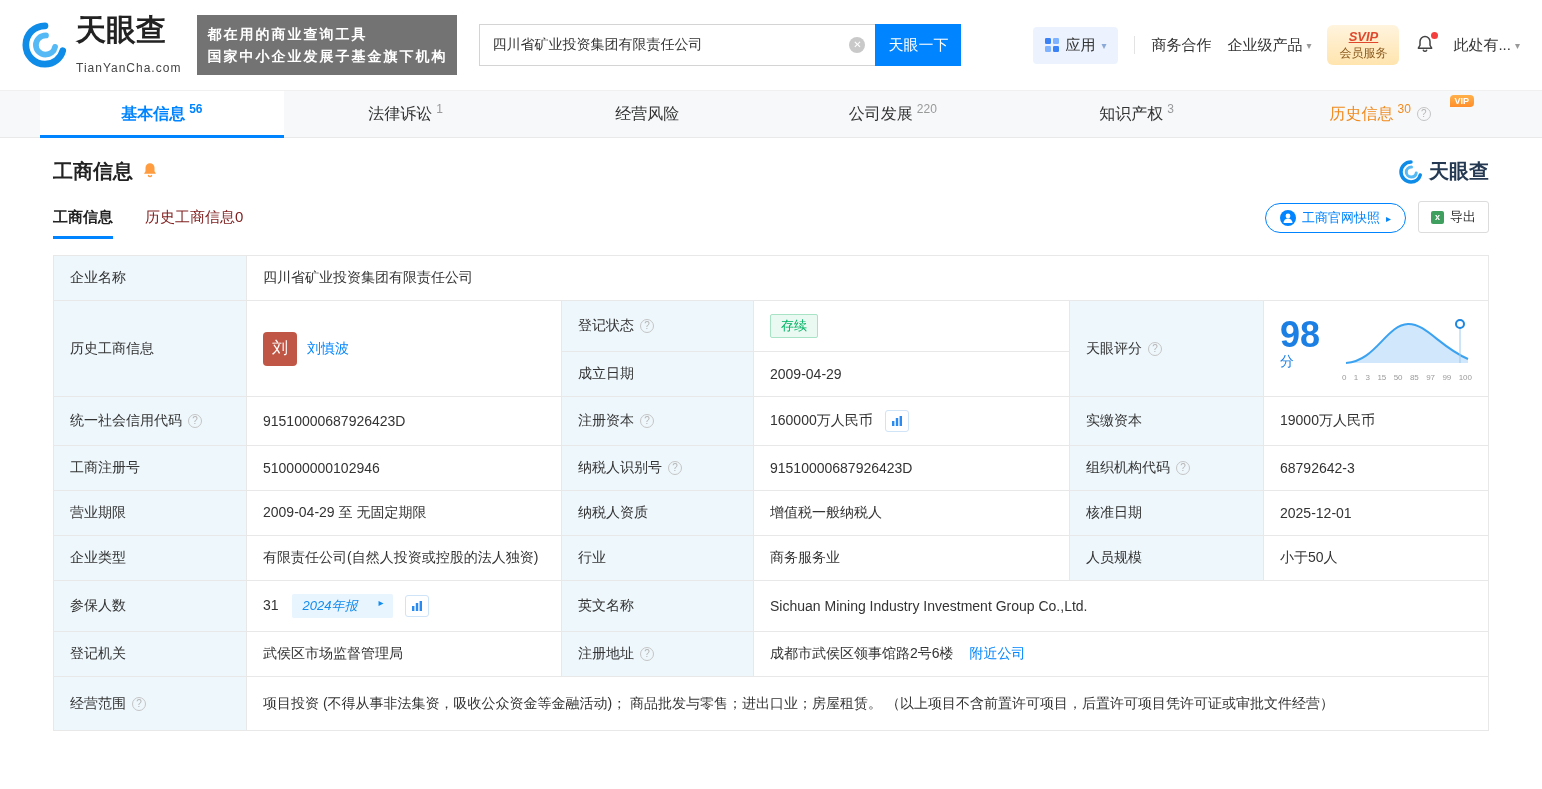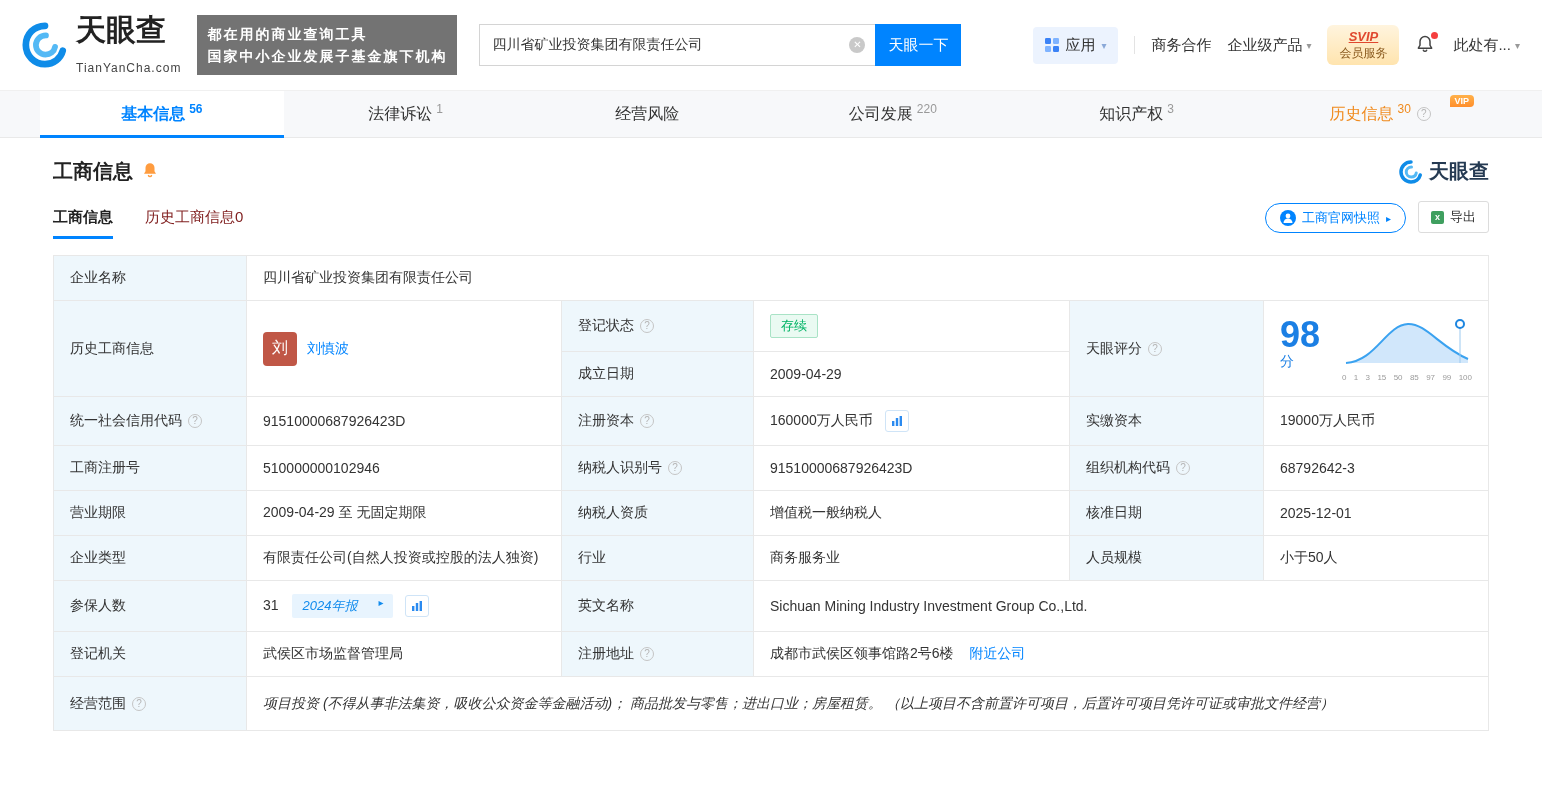--- a/index.html
+++ b/index.html
@@ -71,21 +71,21 @@
   .avatar { display:inline-flex; width:34px; height:34px; border-radius:4px; background:#c05746; color:#fff; font-size:16px; align-items:center; justify-content:center; cursor:pointer; }
   .rep-cell { display:flex; align-items:center; gap:10px; }
   .badge-green { display:inline-block; color:#00b365; background:#eafaf2; border:1px solid #a9e3c6; padding:2px 10px; font-size:13px; border-radius:2px; }
   .mini-badge { display:inline-flex; align-items:flex-start; gap:21px; background:#e8f4fe; color:#128bed; font-size:13px; padding:3px 10px; margin-left:10px; border-radius:2px; cursor:pointer;font-style:italic; }
   .icon-box { display:inline-flex; width:24px; height:22px; border:1px solid #cfe4f7; border-radius:3px; align-items:center; justify-content:center; margin-left:8px; background:#fff; cursor:pointer; vertical-align:middle; }
   .score-cell { display:flex; align-items:flex-start; gap:10px; padding-top:2px; }
   .score-num { font-size:36px; font-weight:700; color:#1b7fe4; line-height:1; }
   .score-unit { font-size:14px; color:#1b7fe4; }
   .chart-col { width:132px; }
   .axis { display:flex; justify-content:space-between; font-size:8px; color:#9b9b9b; margin-top:1px; }
-  .scope-text { line-height:1.95; word-break:break-all;font-style:italic; }
+  .scope-text { line-height:1.95; word-break:break-all; }
 </style>
 </head>
 <body>
 
 <header class="hdr">
   <div class="logo">
     <svg width="46" height="46" viewBox="0 0 48 48">
       <path d="M24 4 C12.5 4 4 13 4 24 c0 11 9 20 20 20 9 0 16.5-6 18.5-14" fill="none" stroke="#0f8ce8" stroke-width="7" stroke-linecap="round"></path>
       <path d="M25 14 c-6 0-10.5 4.5-10.5 10 0 5.5 4.5 10 10 10 5 0 9-3 10-8" fill="none" stroke="#54b9f5" stroke-width="6" stroke-linecap="round"></path>
     </svg>

